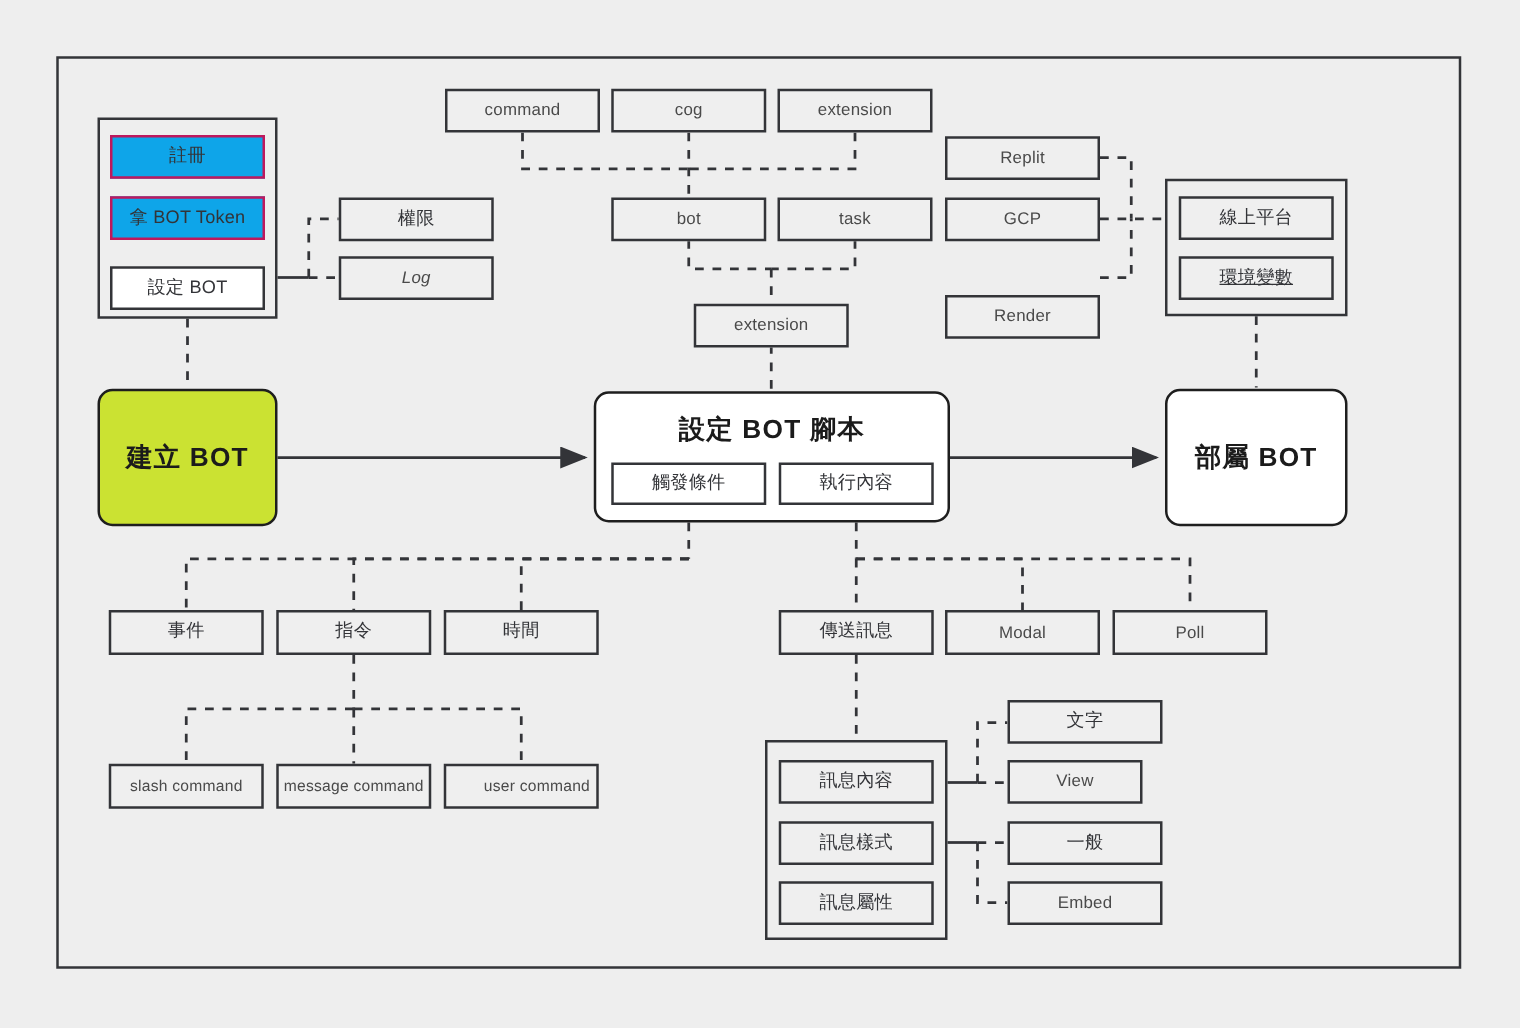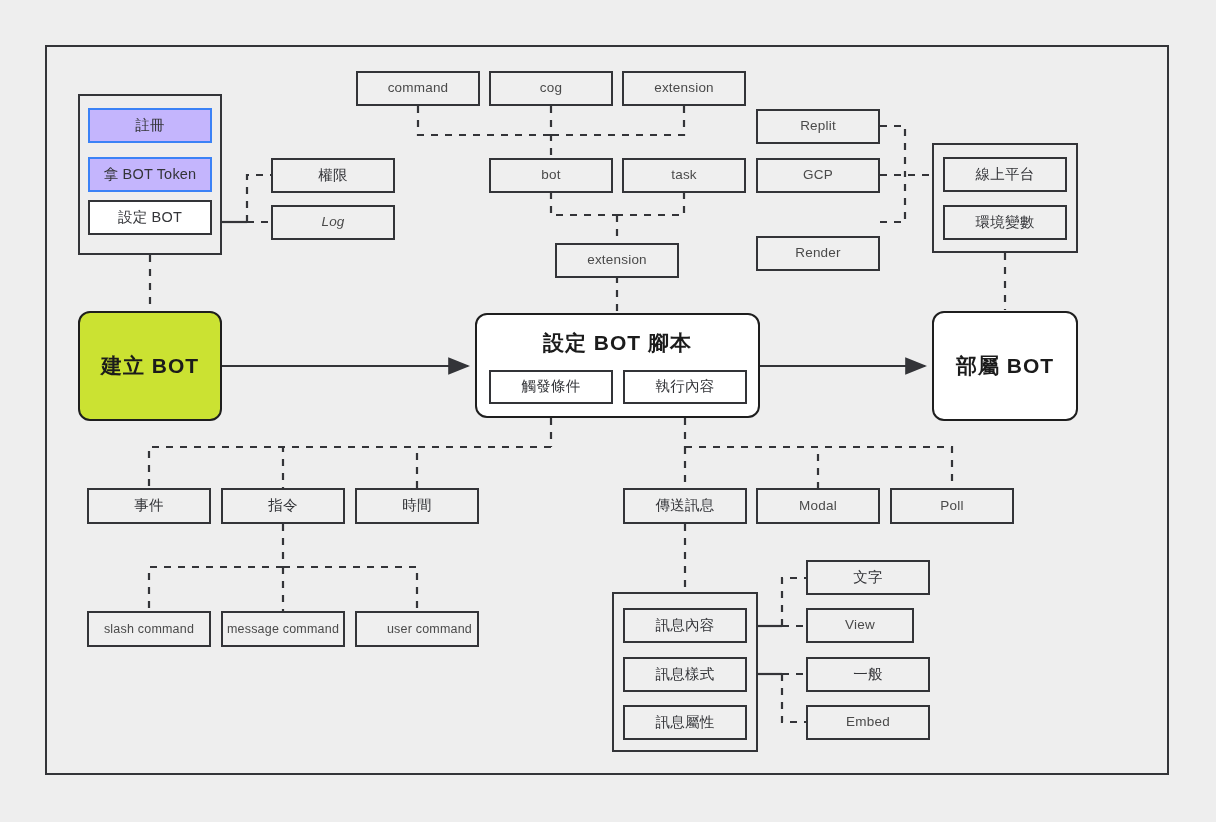--- a/index.html
+++ b/index.html
@@ -56,22 +56,22 @@
     color: #333438;
     font-size: 14.5px;
   }
   .group {
     position: absolute;
     box-sizing: border-box;
     background: transparent;
     border: 2px solid #333438;
   }
   .green {
-    background: #c4b5fd;
-    border: 2px solid #3b82f6;
+    background: #0ea5e9;
+    border: 2px solid #be185d;
     color: #1b1b1b;
   }
   .white {
     background: #ffffff;
   }
   .bigrounded {
     position: absolute;
     box-sizing: border-box;
     border: 2px solid #1e1e1e;
     border-radius: 12px;
@@ -169,21 +169,21 @@
   <div class="group" style="left:78px; top:94px; width:144px; height:161px;"></div>
 
   <div class="node cjk green" style="left:88px; top:108px; width:124px; height:35px;">
     <span>註冊</span>
   </div>
 
   <div class="node cjk green" style="left:88px; top:157px; width:124px; height:35px;">
     <span>拿 BOT Token</span>
   </div>
 
-  <div class="node cjk white" style="left:88px; top:200px; width:124px; height:35px;">
+  <div class="node cjk white" style="left:88px; top:213px; width:124px; height:35px;">
     <span>設定 BOT</span>
   </div>
 
   <div class="node cjk" style="left:271px; top:158px; width:124px; height:35px;">
     <span>權限</span>
   </div>
 
   <div class="node" style="left:271px; top:205px; width:124px; height:35px;font-style:italic;">
     <span>Log</span>
   </div>
@@ -223,21 +223,21 @@
   <div class="node" style="left:756px; top:205px; width:124px; height:35px;margin-top:31px;">
     <span>Render</span>
   </div>
 
   <div class="group" style="left:932px; top:143px; width:146px; height:110px;"></div>
 
   <div class="node cjk" style="left:943px; top:157px; width:124px; height:35px;">
     <span>線上平台</span>
   </div>
 
-  <div class="node cjk" style="left:943px; top:205px; width:124px; height:35px;">
+  <div class="node cjk" style="left:943px; top:205px; width:124px; height:35px;text-decoration:underline;">
     <span>環境變數</span>
   </div>
 
   <div class="bigrounded greenfill" style="left:78px; top:311px; width:144px; height:110px;">
     <span class="biglabel">建立 BOT</span>
   </div>
 
   <div class="bigrounded" style="left:475px; top:313px; width:285px; height:105px;">
     <div class="script-title">設定 BOT 腳本</div>
   </div>

